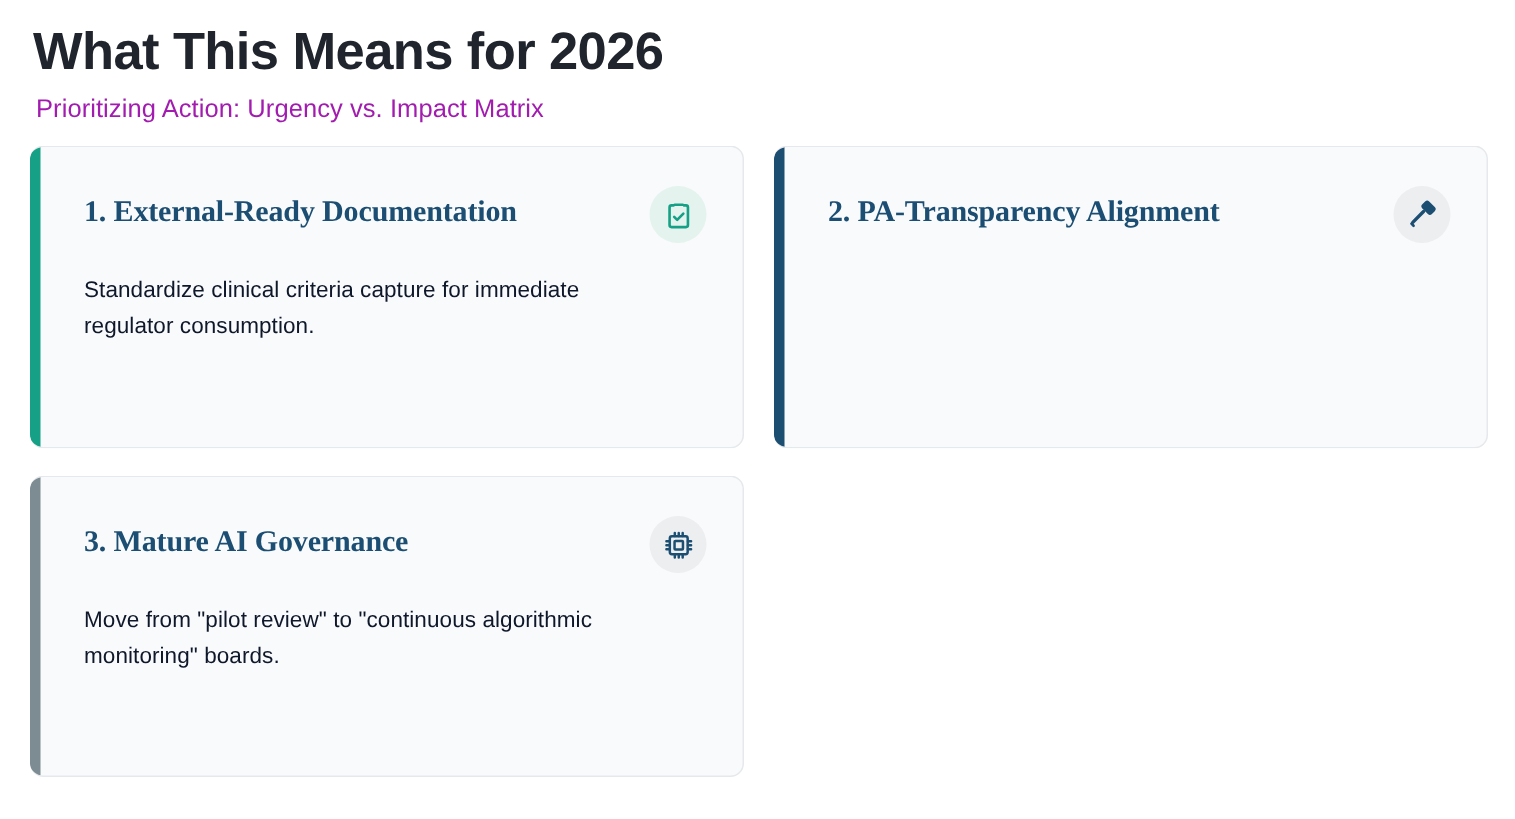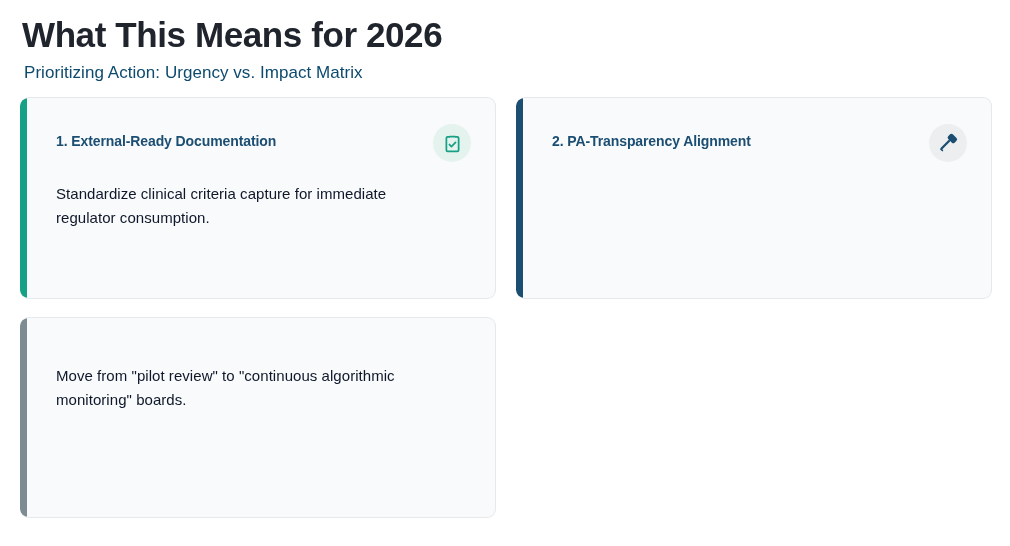--- a/index.html
+++ b/index.html
@@ -33,21 +33,21 @@
     line-height: 42px;
     font-weight: bold;
     color: #20242c;
     letter-spacing: -0.4px;
   }
   .page-subtitle {
     margin: 6px 0 0 2px;
     font-size: 17px;
     line-height: 22px;
     font-weight: normal;
-    color: #0c4a6e;
+    color: #a21caf;
     letter-spacing: 0.05px;
   }
 
   
   .card-grid {
     position: absolute;
     left: 20px;
     top: 97px;
     width: 970px;
     display: grid;
@@ -81,26 +81,27 @@
   .accent-gray   { background: #7d8b93; }
 
   .card-head {
     display: flex;
     align-items: flex-start;
     justify-content: space-between;
     gap: 12px;
   }
   .card-title {
     margin: 0;
-    font-size: 14px;
+    font-size: 20px;
     line-height: 24px;
     font-weight: bold;
     color: #1b4e72;
     letter-spacing: -0.1px;
     padding-top: 5px;
+    font-family: Liberation Serif, serif;
   }
   .card-body {
     margin: 20px 0 0 0;
     font-size: 15px;
     line-height: 24px;
     color: #0f172a;
     max-width: 380px;
     letter-spacing: 0.05px;
   }
 
@@ -154,18 +155,31 @@
             <rect x="12.2" y="3.6" width="8.4" height="5.4" rx="1.2" transform="rotate(45 16.4 6.3)" fill="#1c4e72" stroke="#1c4e72"></rect>
             <path d="M12.6 9.2L4.4 17.4" stroke-width="2.6"></path>
             <path d="M3.4 18.4l1.6 1.6"></path>
           </svg>
         </span>
       </div>
     </div>
 
     <div class="card">
       <div class="card-accent accent-gray"></div>
+      <div class="card-head">
+        <h2 class="card-title">3. Mature AI Governance</h2>
+        <span class="icon-badge badge-gray">
+          <svg width="21" height="21" viewBox="0 0 24 24" fill="none" stroke="#1c4e72" stroke-width="1.9" stroke-linecap="round" stroke-linejoin="round">
+            <rect x="5.2" y="5.2" width="13.6" height="13.6" rx="1.6"></rect>
+            <rect x="8.8" y="8.8" width="6.4" height="6.4" rx="0.6"></rect>
+            <path d="M9 2.6v2.4M12 2.6v2.4M15 2.6v2.4"></path>
+            <path d="M9 19v2.4M12 19v2.4M15 19v2.4"></path>
+            <path d="M2.6 9h2.4M2.6 12h2.4M2.6 15h2.4"></path>
+            <path d="M19 9h2.4M19 12h2.4M19 15h2.4"></path>
+          </svg>
+        </span>
+      </div>
       <p class="card-body">Move from "pilot review" to "continuous algorithmic monitoring" boards.</p>
     </div>
 
 
   </div>
 </div>
 
 </body></html>

